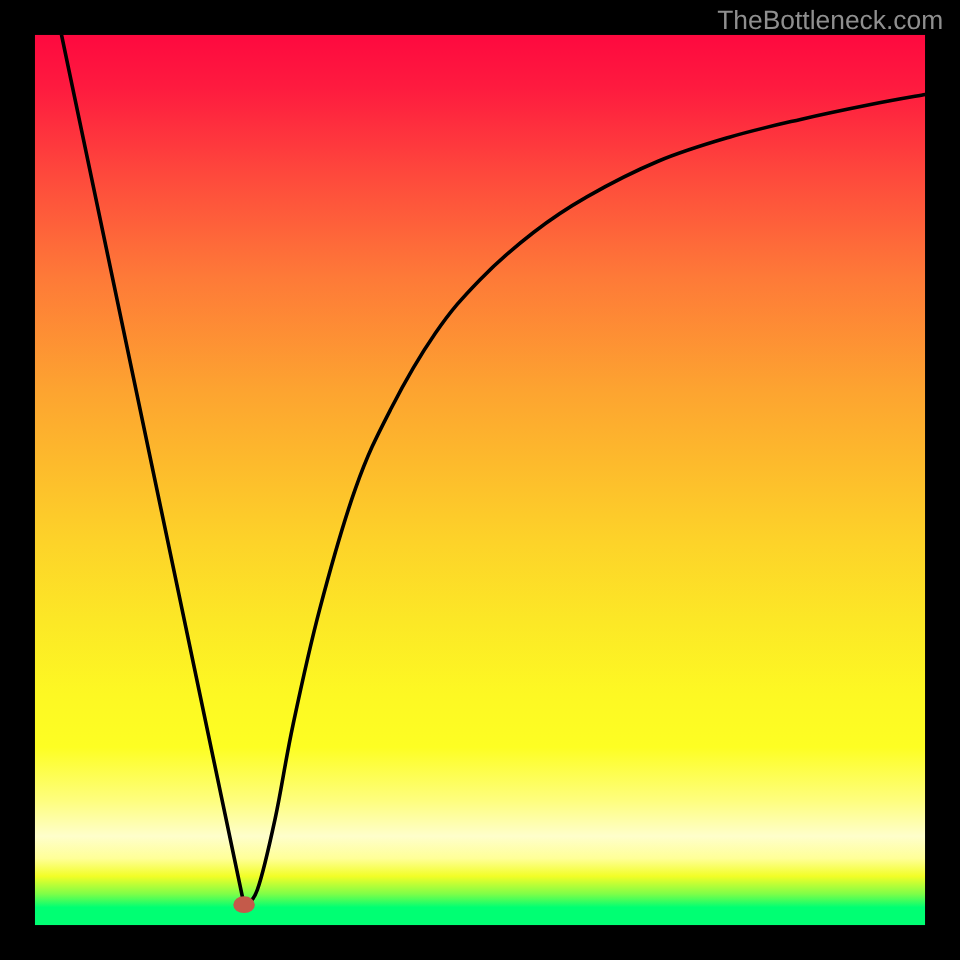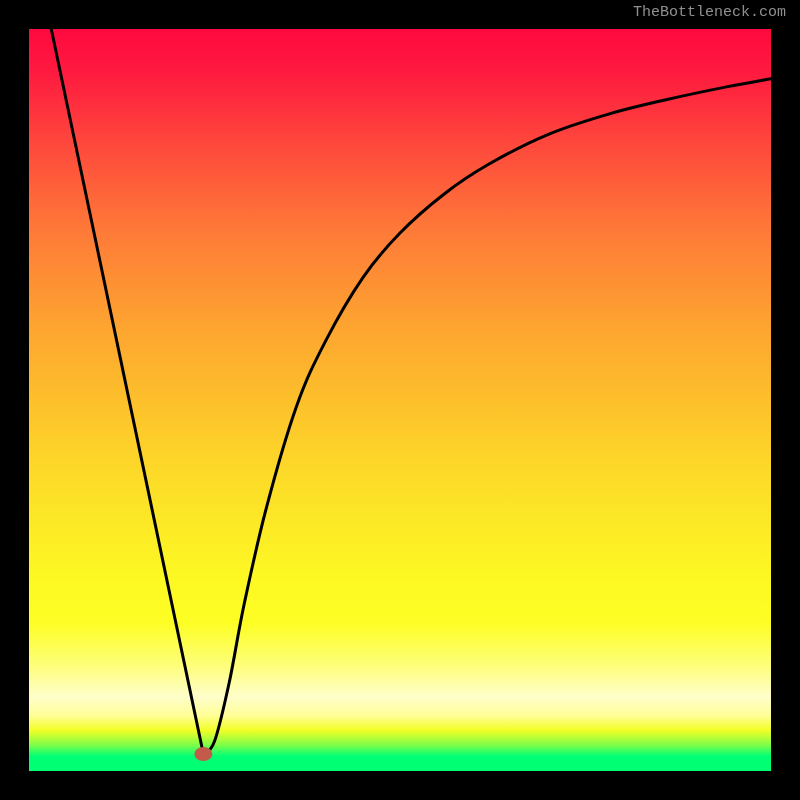--- a/index.html
+++ b/index.html
@@ -53,22 +53,22 @@
   svg.overlay {
     position: absolute;
     inset: 0;
     width: 742px;
     height: 742px;
   }
   .watermark {
     position: absolute;
     top: 4px;
     right: 14px;
-    font-family: Liberation Mono, monospace;
-    font-size: 15px;
+    font-family: Liberation Sans, sans-serif;
+    font-size: 22px;
     color: #8f8f8f;
     letter-spacing: 0px;
     user-select: none;
   }
 </style>
 </head>
 <body>
 
 <div class="frame">
   <div class="plot-area">

